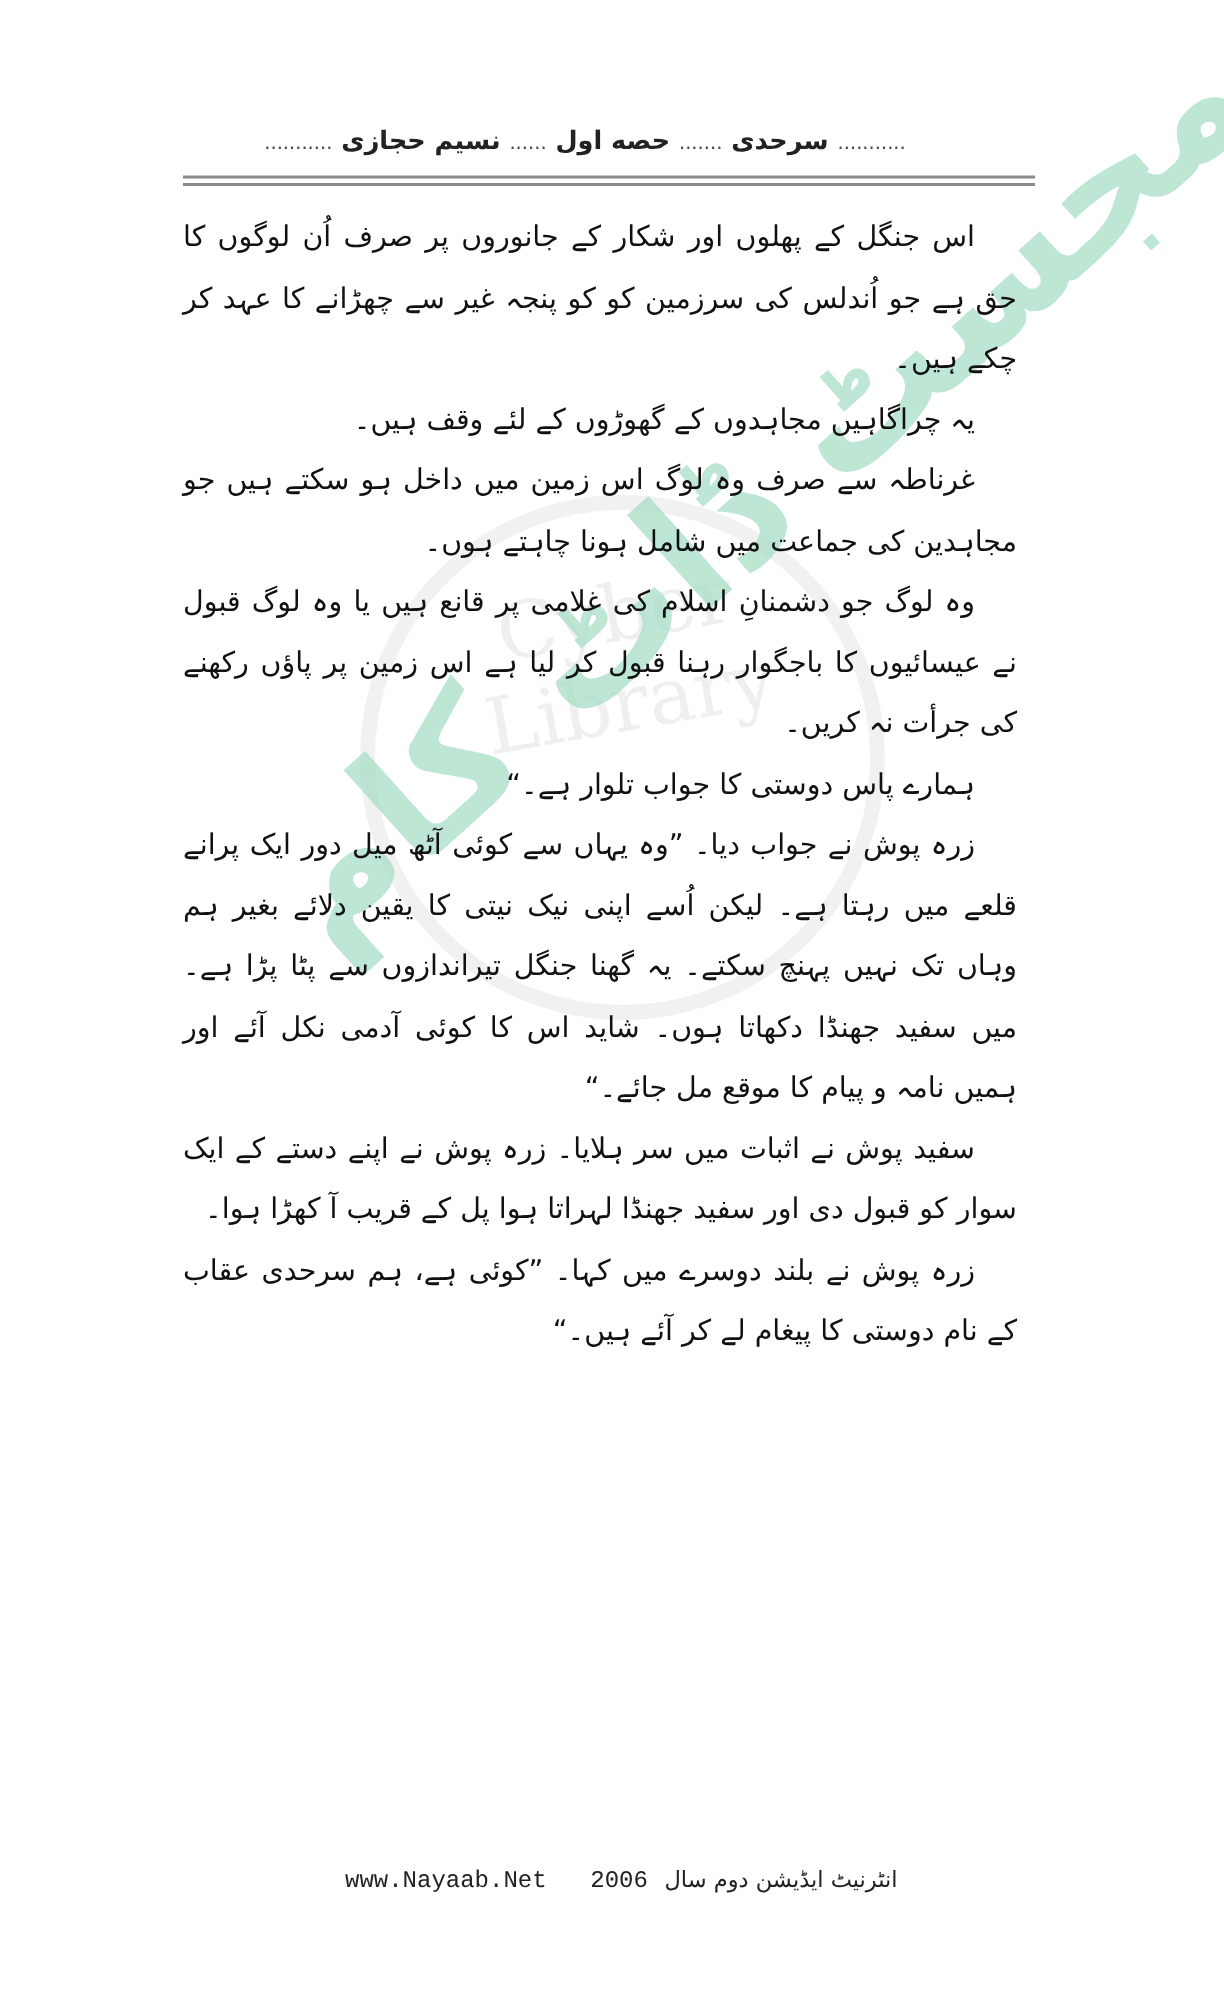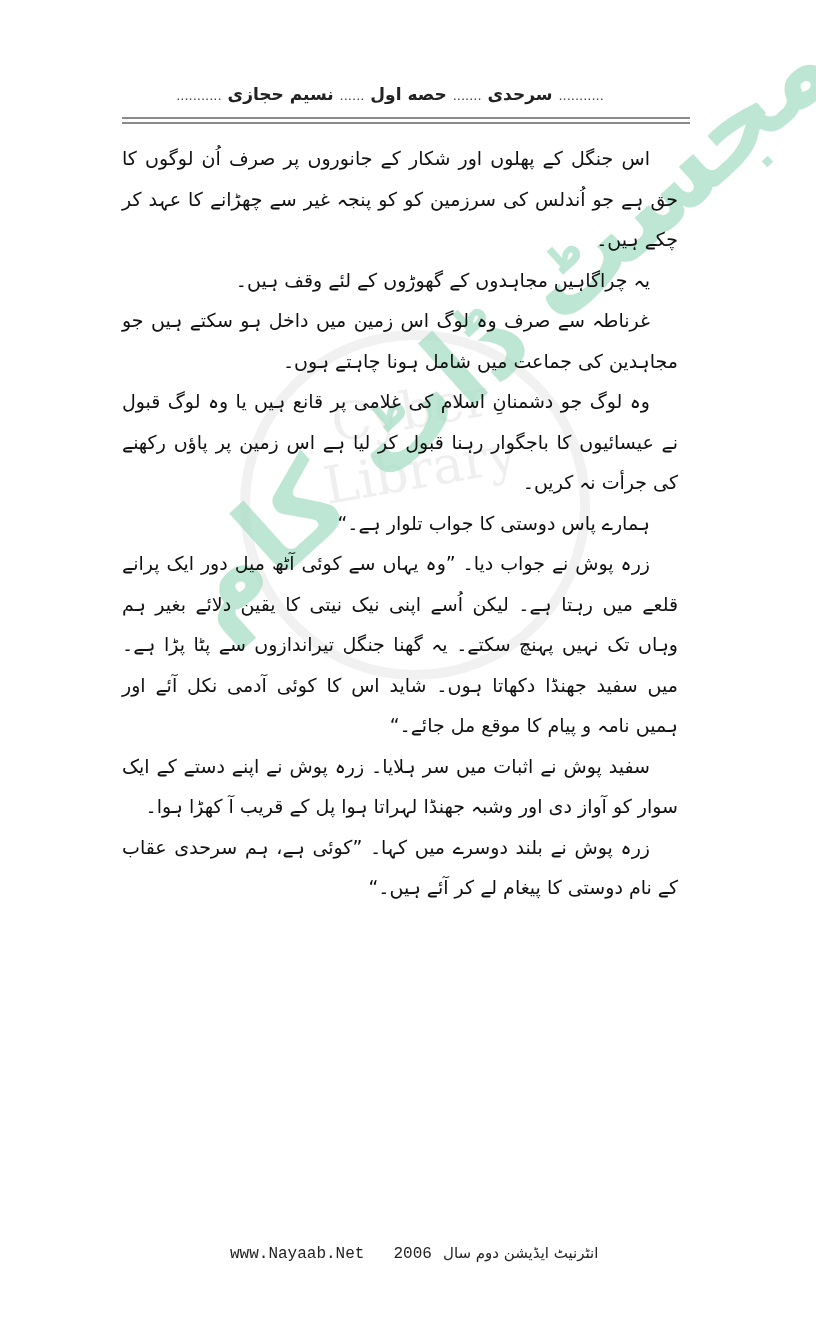--- a/index.html
+++ b/index.html
@@ -142,21 +142,21 @@
 </div>
 <div class="watermark-green">اردو مجسٹ ڈاٹ کام</div>
 
 <div class="body-text">
   <p>اس جنگل کے پھلوں اور شکار کے جانوروں پر صرف اُن لوگوں کا حق ہے جو اُندلس کی سرزمین کو کو پنجہ غیر سے چھڑانے کا عہد کر چکے ہیں۔</p>
   <p>یہ چراگاہیں مجاہدوں کے گھوڑوں کے لئے وقف ہیں۔</p>
   <p>غرناطہ سے صرف وہ لوگ اس زمین میں داخل ہو سکتے ہیں جو مجاہدین کی جماعت میں شامل ہونا چاہتے ہوں۔</p>
   <p>وہ لوگ جو دشمنانِ اسلام کی غلامی پر قانع ہیں یا وہ لوگ قبول نے عیسائیوں کا باجگوار رہنا قبول کر لیا ہے اس زمین پر پاؤں رکھنے کی جرأت نہ کریں۔</p>
   <p>ہمارے پاس دوستی کا جواب تلوار ہے۔“</p>
   <p>زرہ پوش نے جواب دیا۔ ”وہ یہاں سے کوئی آٹھ میل دور ایک پرانے قلعے میں رہتا ہے۔ لیکن اُسے اپنی نیک نیتی کا یقین دلائے بغیر ہم وہاں تک نہیں پہنچ سکتے۔ یہ گھنا جنگل تیراندازوں سے پٹا پڑا ہے۔ میں سفید جھنڈا دکھاتا ہوں۔ شاید اس کا کوئی آدمی نکل آئے اور ہمیں نامہ و پیام کا موقع مل جائے۔“</p>
-  <p>سفید پوش نے اثبات میں سر ہلایا۔ زرہ پوش نے اپنے دستے کے ایک سوار کو آواز دی اور وشبہ جھنڈا لہراتا ہوا پل کے قریب آ کھڑا ہوا۔</p>
+  <p>سفید پوش نے اثبات میں سر ہلایا۔ زرہ پوش نے اپنے دستے کے ایک سوار کو قبول دی اور سفید جھنڈا لہراتا ہوا پل کے قریب آ کھڑا ہوا۔</p>
   <p>زرہ پوش نے بلند دوسرے میں کہا۔ ”کوئی ہے، ہم سرحدی عقاب کے نام دوستی کا پیغام لے کر آئے ہیں۔“</p>
 </div>
 
 <div class="page-footer">
   <span class="site">www.Nayaab.Net</span>
   <span class="year">2006</span>
   <span class="edition">انٹرنیٹ ایڈیشن دوم سال</span>
 </div>
 
 </body></html>

